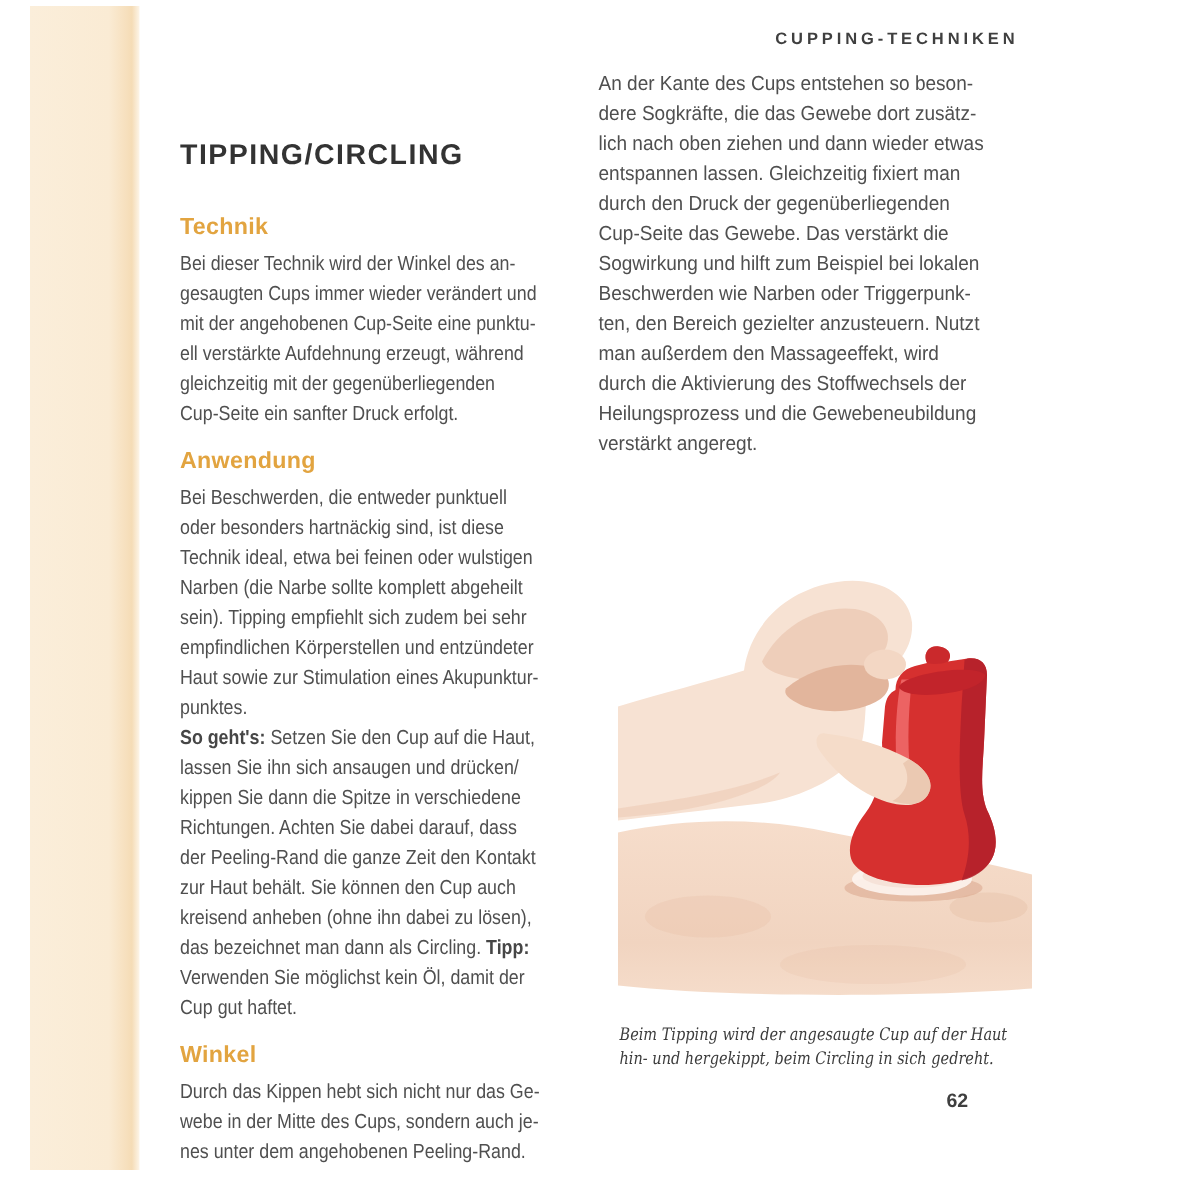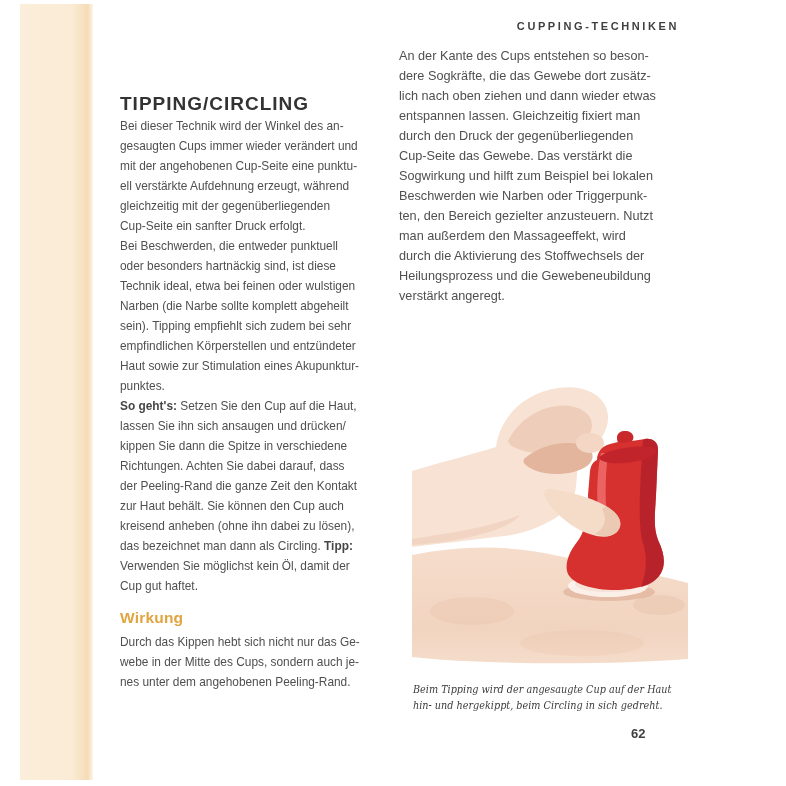--- a/index.html
+++ b/index.html
@@ -45,23 +45,25 @@
 </style>
 </head>
 <body>
 
 <div class="accent-strip"></div>
 
 <div class="running-head">CUPPING-TECHNIKEN</div>
 
 <div class="left-col">
   <h1 class="page-title">TIPPING/CIRCLING</h1>
+  <h2 class="sec first">Technik</h2>
   <p class="body"><span>Bei dieser Technik wird der Winkel des an-</span><br><span>gesaugten Cups immer wieder verändert und</span><br><span>mit der angehobenen Cup-Seite eine punktu-</span><br><span>ell verstärkte Aufdehnung erzeugt, während</span><br><span>gleichzeitig mit der gegenüberliegenden</span><br><span>Cup-Seite ein sanfter Druck erfolgt.</span></p>
+  <h2 class="sec">Anwendung</h2>
   <p class="body"><span>Bei Beschwerden, die entweder punktuell</span><br><span>oder besonders hartnäckig sind, ist diese</span><br><span>Technik ideal, etwa bei feinen oder wulstigen</span><br><span>Narben (die Narbe sollte komplett abgeheilt</span><br><span>sein). Tipping empfiehlt sich zudem bei sehr</span><br><span>empfindlichen Körperstellen und entzündeter</span><br><span>Haut sowie zur Stimulation eines Akupunktur-</span><br><span>punktes.</span><br><span class="b">So geht's:</span><span> Setzen Sie den Cup auf die Haut,</span><br><span>lassen Sie ihn sich ansaugen und drücken/</span><br><span>kippen Sie dann die Spitze in verschiedene</span><br><span>Richtungen. Achten Sie dabei darauf, dass</span><br><span>der Peeling-Rand die ganze Zeit den Kontakt</span><br><span>zur Haut behält. Sie können den Cup auch</span><br><span>kreisend anheben (ohne ihn dabei zu lösen),</span><br><span>das bezeichnet man dann als Circling. </span><span class="b">Tipp:</span><br><span>Verwenden Sie möglichst kein Öl, damit der</span><br><span>Cup gut haftet.</span></p>
-  <h2 class="sec">Wirkung</h2>
+  <h2 class="sec">Winkel</h2>
   <p class="body"><span>Durch das Kippen hebt sich nicht nur das Ge-</span><br><span>webe in der Mitte des Cups, sondern auch je-</span><br><span>nes unter dem angehobenen Peeling-Rand.</span></p>
 </div>
 
 <div class="right-col">
   <p class="body"><span>An der Kante des Cups entstehen so beson-</span><br><span>dere Sogkräfte, die das Gewebe dort zusätz-</span><br><span>lich nach oben ziehen und dann wieder etwas</span><br><span>entspannen lassen. Gleichzeitig fixiert man</span><br><span>durch den Druck der gegenüberliegenden</span><br><span>Cup-Seite das Gewebe. Das verstärkt die</span><br><span>Sogwirkung und hilft zum Beispiel bei lokalen</span><br><span>Beschwerden wie Narben oder Triggerpunk-</span><br><span>ten, den Bereich gezielter anzusteuern. Nutzt</span><br><span>man außerdem den Massageeffekt, wird</span><br><span>durch die Aktivierung des Stoffwechsels der</span><br><span>Heilungsprozess und die Gewebeneubildung</span><br><span>verstärkt angeregt.</span></p>
 </div>
 
 <div class="illustration">
   <svg width="276" height="324" viewBox="0 0 276 324" xmlns="http://www.w3.org/2000/svg">
     <defs>

